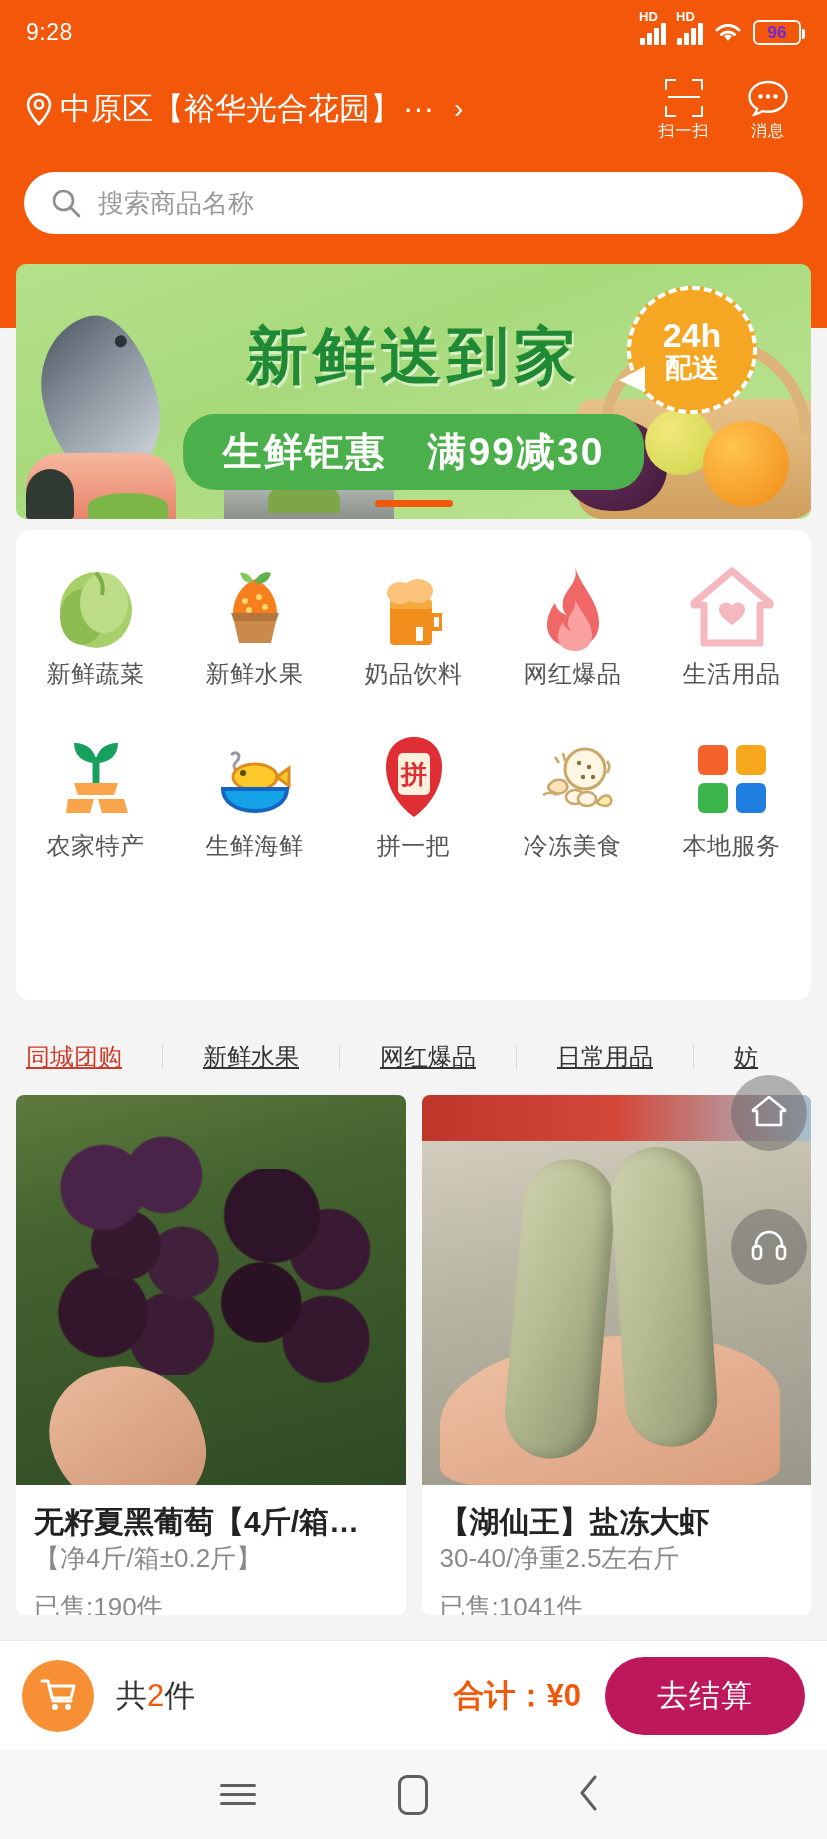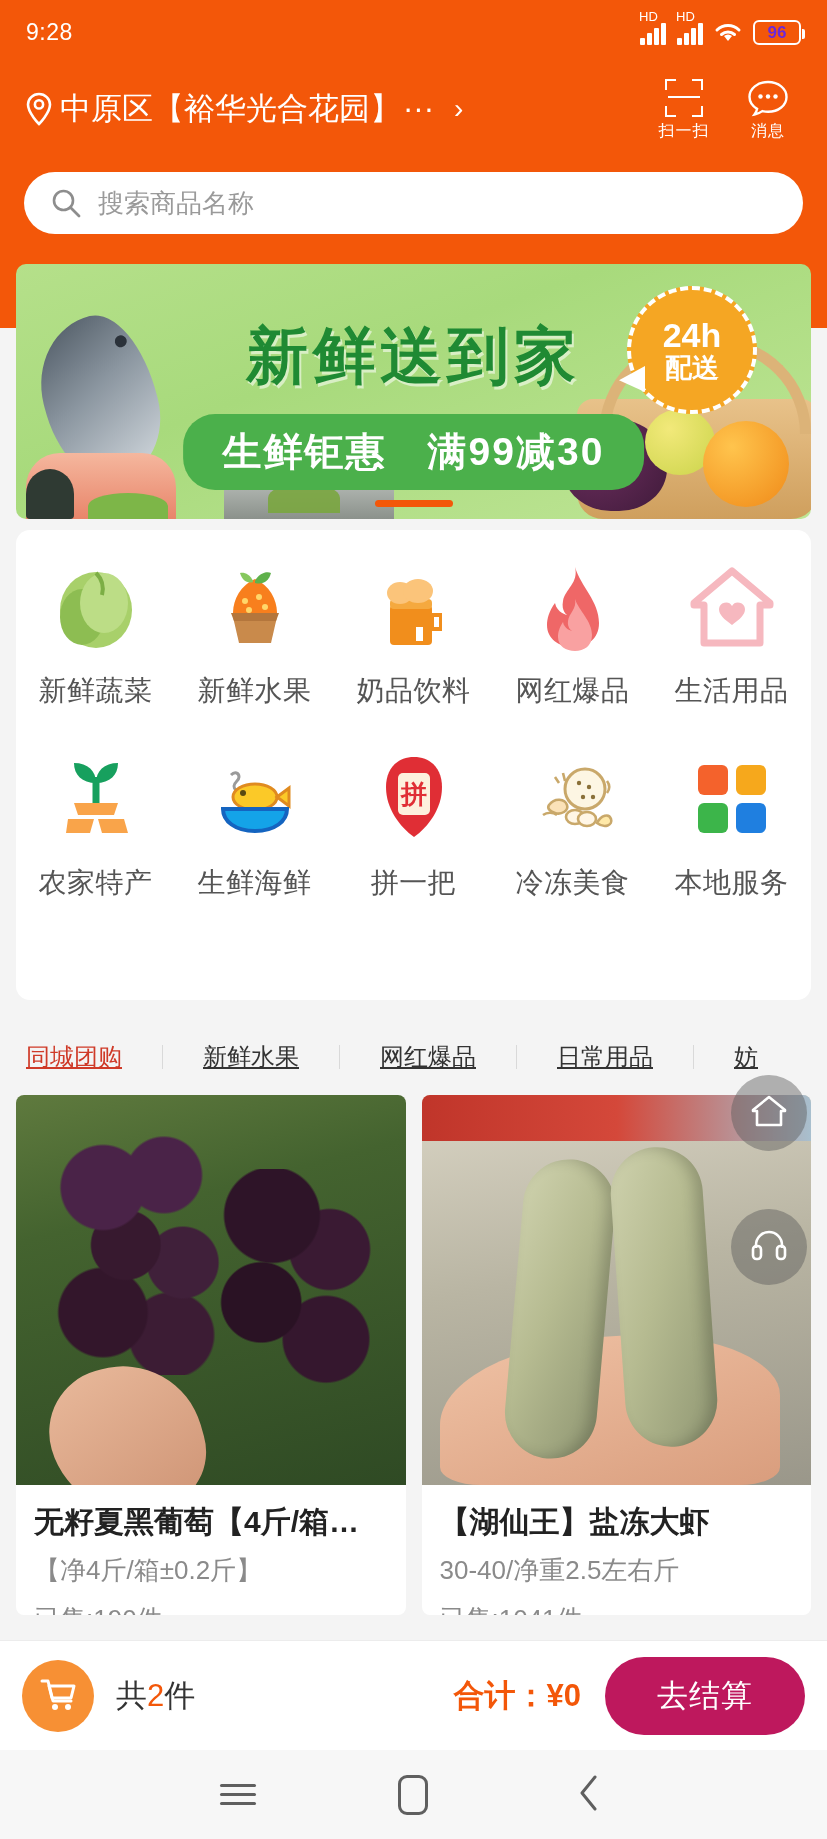--- a/index.html
+++ b/index.html
@@ -16,21 +16,21 @@
     background:#f35709;
   }
   .statusbar {
     position:absolute; left:0; top:0; width:827px; height:64px;
     display:flex; align-items:center; justify-content:space-between;
     padding:0 26px; color:#fff;
   }
   .sb-time { font-size:23px; font-weight:500; letter-spacing:0.5px; }
   .sb-right { display:flex; align-items:center; gap:10px; }
   .sig { display:flex; align-items:flex-end; position:relative; height:26px; }
-  .sig .hd { position:absolute; top:-10px; left:0; font-size:13px; font-weight:400; }
+  .sig .hd { position:absolute; top:-10px; left:0; font-size:13px; font-weight:700; }
   .sig .bars { display:flex; align-items:flex-end; gap:2px; margin-left:1px; }
   .sig .bars i { display:block; width:5px; background:#fff; border-radius:1px; }
   .sig .bars i:nth-child(1){height:7px;}
   .sig .bars i:nth-child(2){height:12px;}
   .sig .bars i:nth-child(3){height:17px;}
   .sig .bars i:nth-child(4){height:22px;}
   .wifi { width:30px; height:24px; position:relative; }
   .wifi svg { display:block; }
   .batt {
     width:48px; height:25px; border:2.5px solid #fff; border-radius:6px;
@@ -166,21 +166,21 @@
   }
 
   
   .catcard {
     position:absolute; left:16px; top:530px; width:795px; height:470px;
     background:#fff; border-radius:14px; padding:22px 0 8px;
   }
   .catrow { display:flex; }
   .cat { flex:1; display:flex; flex-direction:column; align-items:center; }
   .cat .ico { width:106px; height:106px; display:flex; align-items:center; justify-content:center; }
-  .cat .lab { margin-top:14px; font-size:28px; color:#555; letter-spacing:.5px; }
+  .cat .lab { font-size:24px; color:#555; letter-spacing:.5px; }
   .catrow.r2 { margin-top:34px; }
 
   
   .tabs {
     position:absolute; left:0; top:1022px; width:827px; height:70px;
     display:flex; align-items:center; overflow:hidden; background:#f4f4f4;
   }
   .tab {
     font-size:24px; color:#333; padding:0 40px; white-space:nowrap;
     border-right:1.5px solid #d9d9d9; line-height:1;text-decoration:underline;
@@ -232,21 +232,21 @@
   .shr.b { left:196px; top:52px; transform:rotate(-4deg); }
   .palm {
     position:absolute; left:18px; bottom:0; width:340px; height:150px;
     background:linear-gradient(160deg,#f0c3a6,#d99d7d); border-radius:60% 40% 12% 12%;
   }
   .pbody { padding:18px 18px 0; }
   .ptitle {
     font-size:30px; color:#222; font-weight:600; white-space:nowrap;
     overflow:hidden; text-overflow:ellipsis; line-height:1.25;
   }
-  .psub { margin-top:12px; font-size:26px; color:#8a8a8a; white-space:nowrap; overflow:hidden; }
+  .psub { font-size:26px; color:#8a8a8a; white-space:nowrap; overflow:hidden; }
   .psold { margin-top:14px; font-size:26px; color:#8a8a8a; }
 
   
   .fabs { position:absolute; right:20px; top:1075px; width:76px; z-index:6; }
   .fab {
     width:76px; height:76px; border-radius:50%;
     background:rgba(90,90,90,.45); display:flex; align-items:center; justify-content:center;
     margin-bottom:58px;
   }
 

